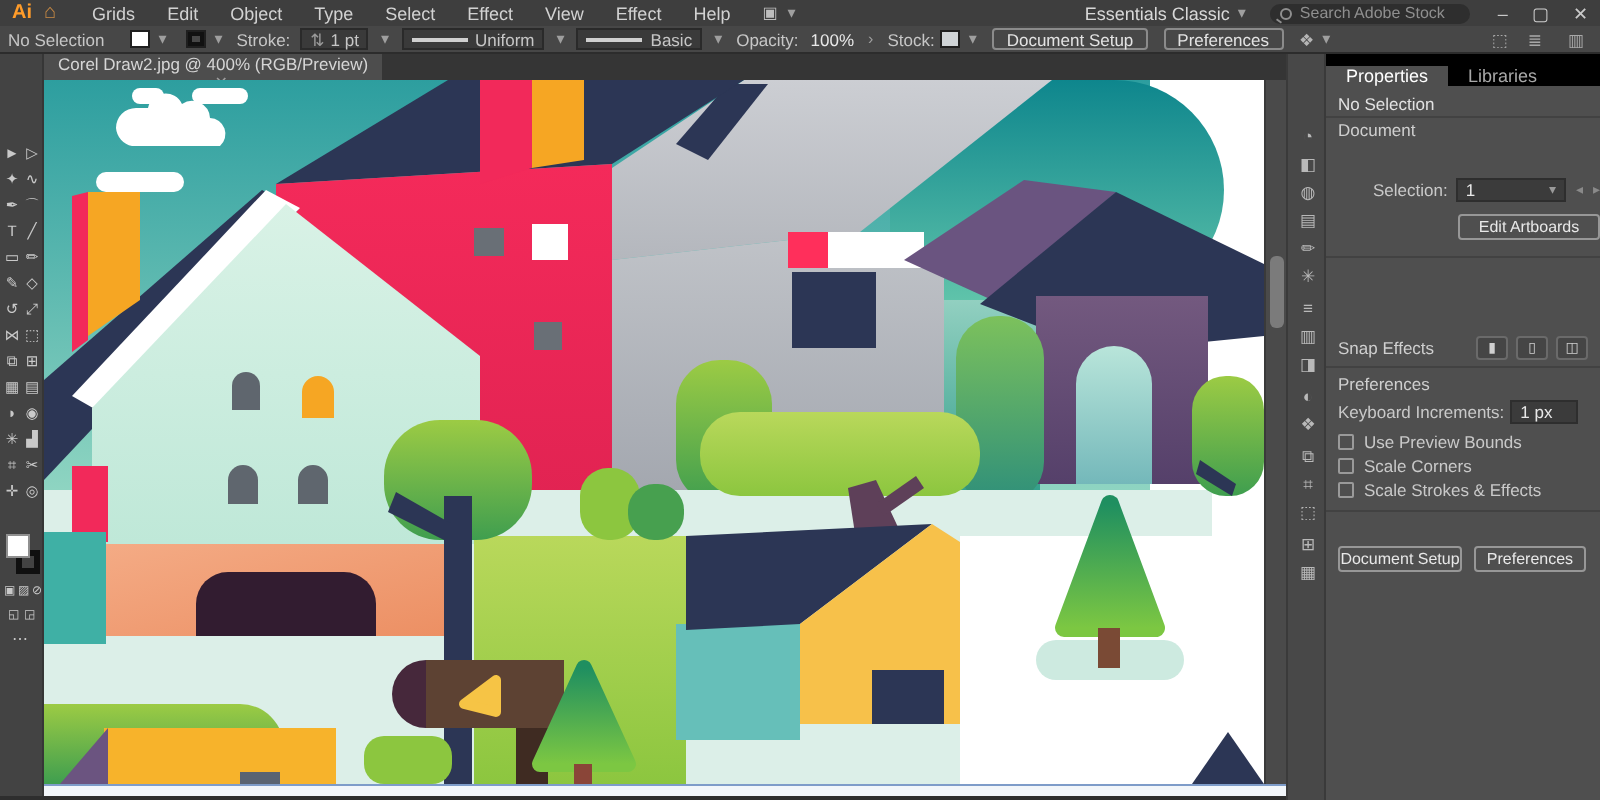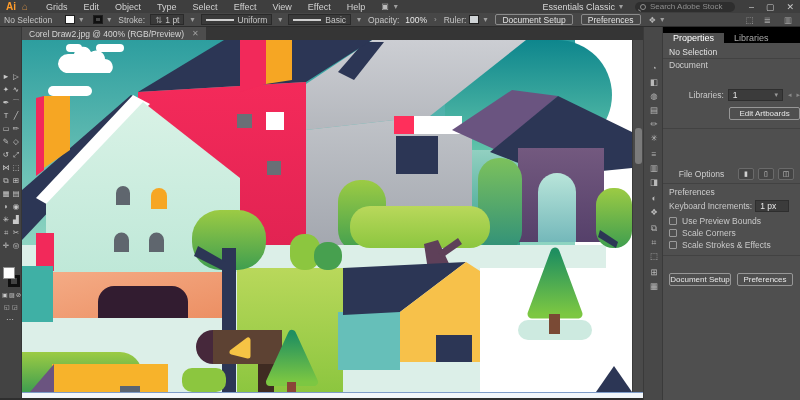--- a/index.html
+++ b/index.html
@@ -35,21 +35,21 @@
   .cb-box { background:#3a3a3a; border:1px solid #2a2a2a; height:11px; display:flex;
             align-items:center; padding:0 4px; margin:0 2px; white-space:nowrap; }
   .pline { display:inline-block; width:28px; height:2px; background:#cfcfcf; margin-right:4px; }
   .cb-btn { border:1px solid #8b8b8b; border-radius:2px; height:11px; display:flex; align-items:center;
             padding:0 6px; margin:0 4px; color:#e3e3e3; white-space:nowrap; }
   #cb-right { margin-left:auto; display:flex; align-items:center; color:#a8a8a8; }
 
   
   #tabstrip { left:22px; top:27px; width:621px; height:13px; background:#353535; display:flex; }
   #doctab { background:#4d4d4d; color:#d6d6d6; font-size:8.5px; display:flex; align-items:center;
-            padding:0 7px; height:13px; }
+            padding:0 7px; height:13px;flex-direction:column; }
   #doctab .x { color:#9f9f9f; margin-left:8px; font-size:8px; }
 
   
   #toolbar { left:0; top:27px; width:22px; height:373px; background:#434343; border-right:1px solid #363636;
              color:#c9c9c9; }
   .tool { position:absolute; width:10px; height:12px; font-size:7.5px; text-align:center; line-height:12px; }
   .fillbox { position:absolute; left:3px; top:240px; width:12px; height:12px; background:#fff; border:1px solid #909090; z-index:2;}
   .strokebox { position:absolute; left:8px; top:248px; width:12px; height:12px; background:#434343;
                border:3px solid #101010; z-index:1;}
   .mini { position:absolute; font-size:6px; color:#c9c9c9; }
@@ -74,21 +74,21 @@
   .ptab.idle { color:#a8a8a8; }
   .prow { position:absolute; left:0; width:137px; display:flex; align-items:center; }
   .sec-line { position:absolute; left:0; width:137px; border-top:1px solid #424242; }
   .dd { background:#3b3b3b; border:1px solid #2e2e2e; color:#e8e8e8; height:12px; display:flex;
         align-items:center; padding:0 4px; justify-content:space-between; }
   .pbtn { border:1px solid #979797; border-radius:2px; color:#e8e8e8; display:flex; align-items:center;
           justify-content:center; height:13px; font-size:8px; }
   .icbtn { width:16px; height:12px; border:1px solid #6a6a6a; border-radius:2px; color:#d0d0d0;
            font-size:7px; display:flex; align-items:center; justify-content:center; margin-left:4px; background:#454545;}
   .chk { width:8px; height:8px; border:1px solid #9a9a9a; border-radius:1px; margin:0 5px 0 6px; background:transparent; }
-  .seclabel { color:#cfcfcf;text-align:center; }
+  .seclabel { color:#cfcfcf; }
 </style>
 </head>
 <body>
 
 <div id="menubar" class="abs">
   <span id="app-logo">Ai</span>
   <span id="home-icon">⌂</span>
   <span class="menu-item">Grids</span>
   <span class="menu-item">Edit</span>
   <span class="menu-item">Object</span>
@@ -129,21 +129,21 @@
   </span>
   <span class="caret">▾</span>
   <span class="cb-box">
     <span class="pline"></span>
     <span>Basic</span>
   </span>
   <span class="caret">▾</span>
   <span class="cb-label">Opacity:</span>
   <span class="cb-label" style="color:#e8e8e8">100%</span>
   <span class="caret">›</span>
-  <span class="cb-label">Ruler:</span>
+  <span class="cb-label">Stock:</span>
   <span class="swatch" style="background:#cfd3d6"></span>
   <span class="caret">▾</span>
   <span class="cb-btn">Document Setup</span>
   <span class="cb-btn">Preferences</span>
   <span style="color:#b5b5b5;margin-left:4px">❖</span>
   <span class="caret">▾</span>
   <div id="cb-right">
     <span style="padding:0 5px">⬚</span>
     <span style="padding:0 5px">≣</span>
     <span style="padding:0 8px">▥</span>
@@ -409,38 +409,38 @@
     <div class="ptab idle">Libraries</div>
   </div>
 
   <div class="prow" style="top:20px;padding-left:6px;color:#e2e2e2">No Selection</div>
   <div class="sec-line" style="top:31px"></div>
 
   <div class="prow seclabel" style="top:33px;padding-left:6px">Document</div>
 
 
   <div class="prow" style="top:62px">
-    <span style="width:62px;text-align:right">Libraries:</span>
+    <span style="width:62px;text-align:right">Selection:</span>
     <span class="dd" style="width:56px;margin-left:4px">
       <span>1</span>
       <span style="color:#9a9a9a;font-size:7px">▾</span>
     </span>
     <span style="color:#8a8a8a;margin-left:5px;font-size:7px">◂</span>
     <span style="color:#8a8a8a;margin-left:5px;font-size:7px">▸</span>
   </div>
 
   <div class="prow" style="top:80px">
     <span class="pbtn" style="width:72px;margin-left:66px">Edit Artboards</span>
   </div>
   <div class="sec-line" style="top:101px"></div>
 
 
 
   <div class="prow" style="top:141px">
-    <span class="seclabel" style="padding-left:6px;flex:1">File Options</span>
+    <span class="seclabel" style="padding-left:6px;flex:1">Snap Effects</span>
     <span class="icbtn">▮</span>
     <span class="icbtn">▯</span>
     <span class="icbtn" style="margin-right:6px">◫</span>
   </div>
   <div class="sec-line" style="top:156px"></div>
 
   <div class="prow seclabel" style="top:160px;padding-left:6px">Preferences</div>
 
   <div class="prow" style="top:173px">
     <span style="padding-left:6px">Keyboard Increments:</span>

